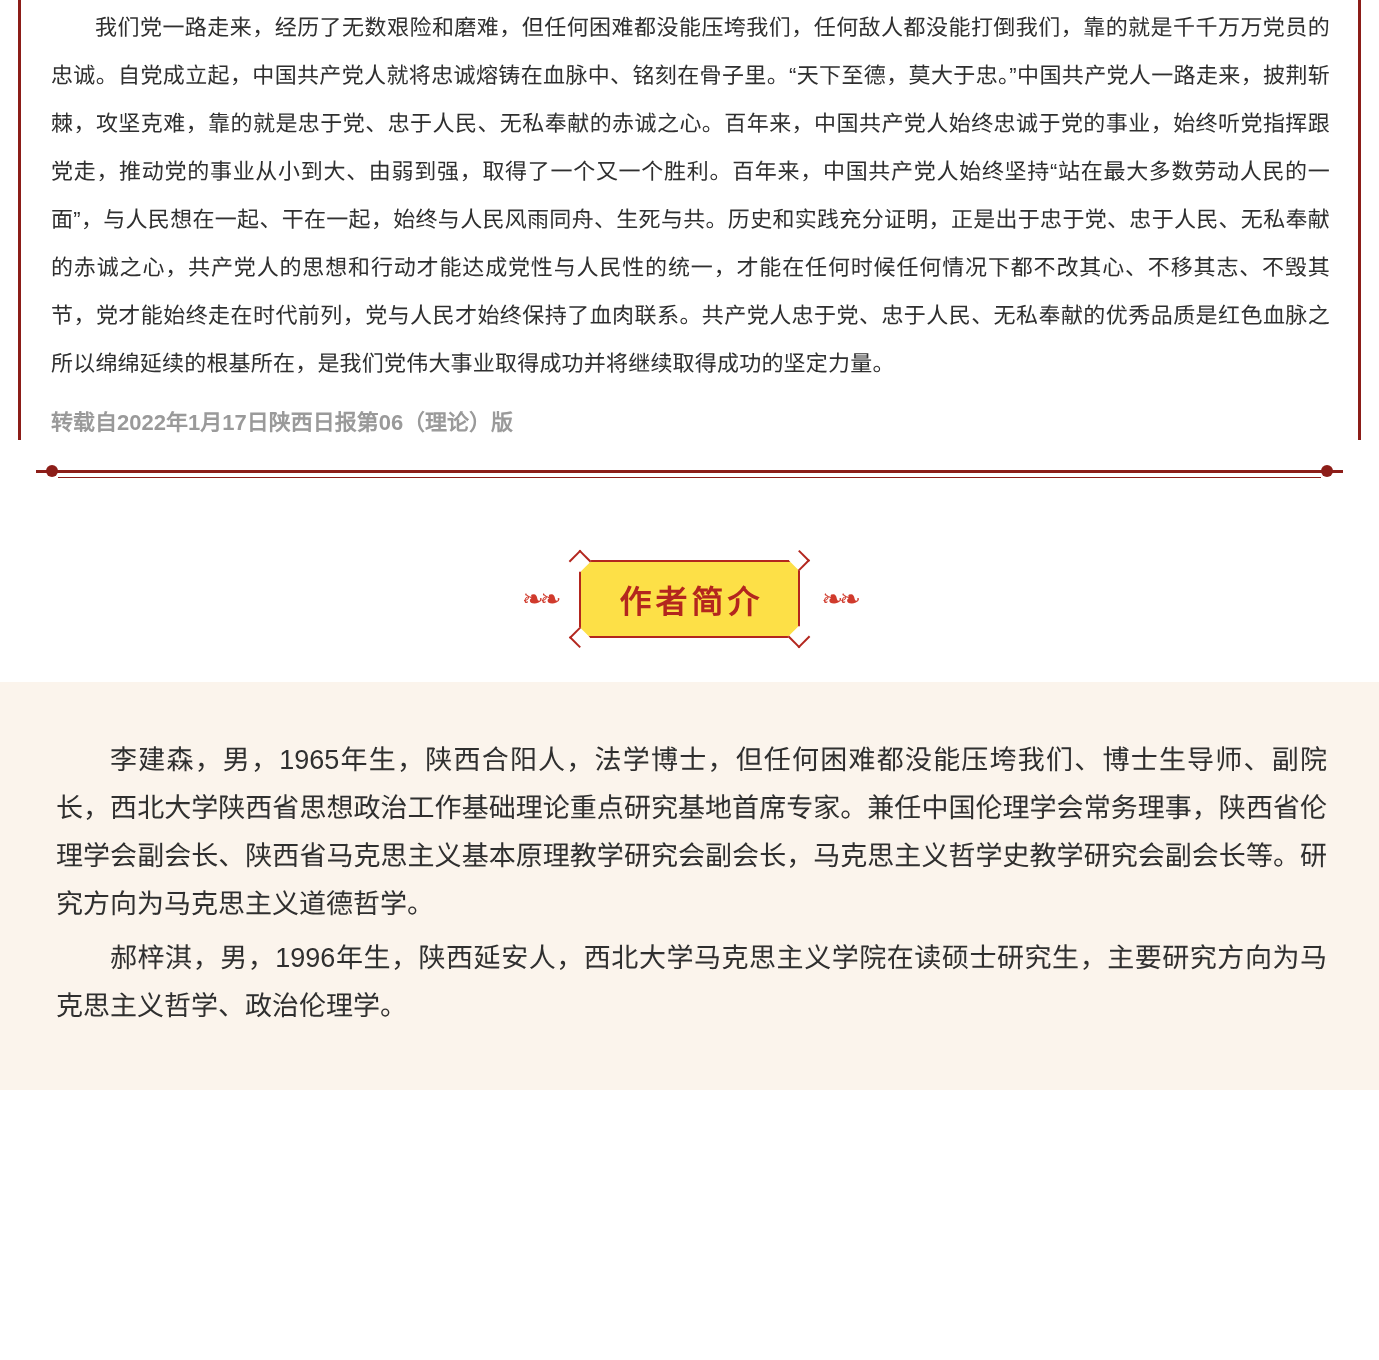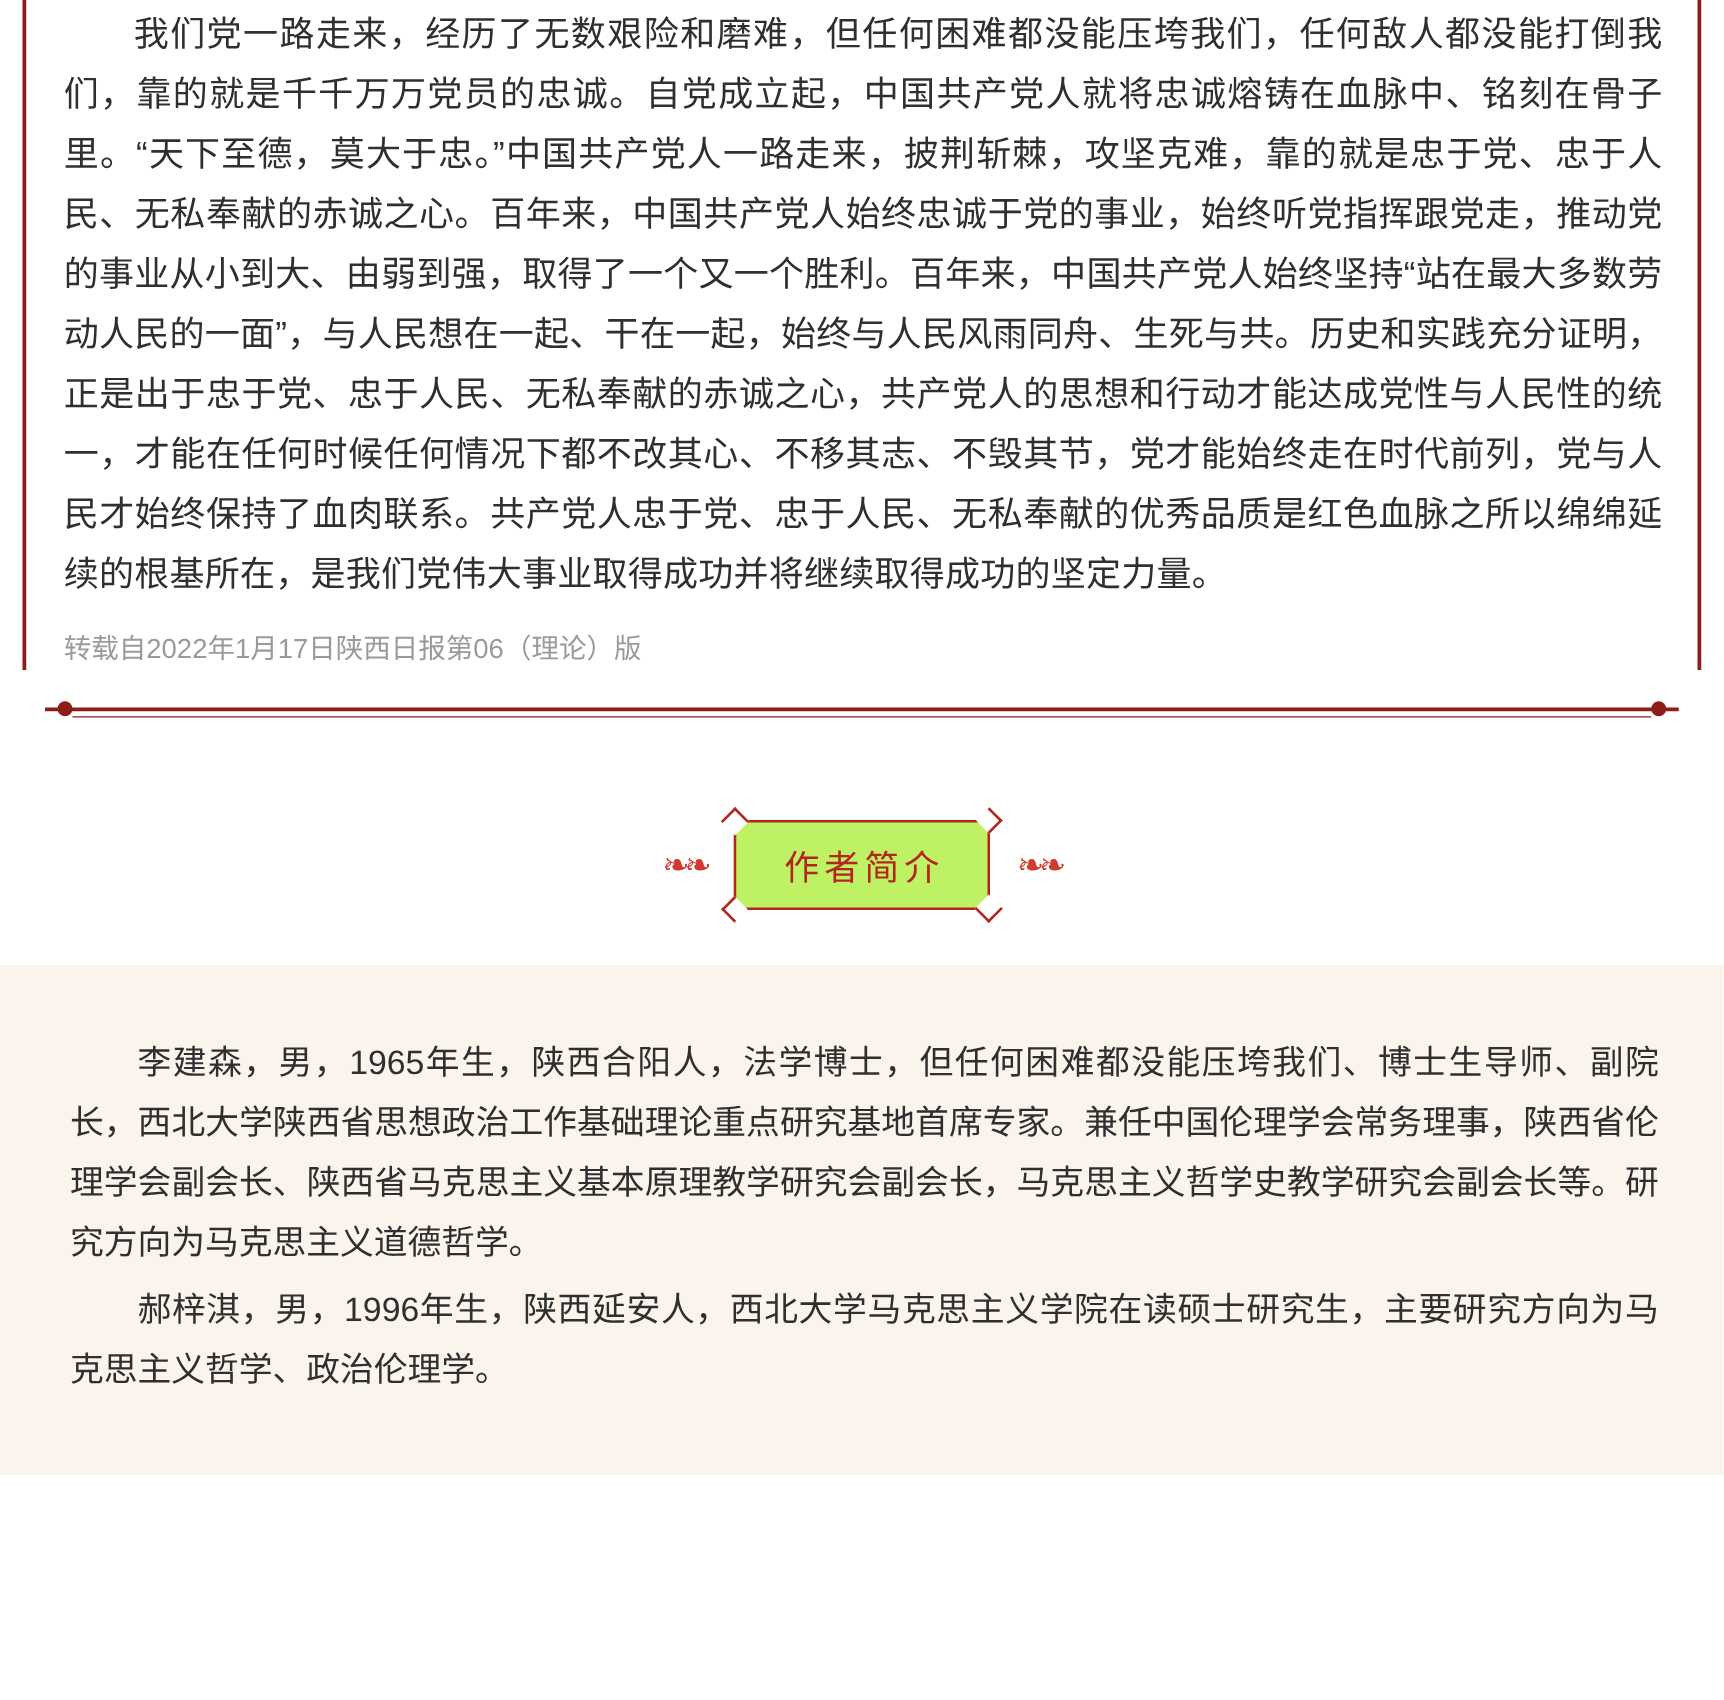--- a/index.html
+++ b/index.html
@@ -30,41 +30,42 @@
     box-sizing: border-box;
   }
   
   .frame-top-rule {
     height: 4px;
     background: transparent;
     position: relative;
   }
 
   .body-text {
-    font-size: 28px;
+    font-size: 22px;
     line-height: 48px;
     color: #2f2f2f;
     text-align: justify;
     text-justify: inter-ideograph;
     letter-spacing: 0.2px;
     margin: 0;
   }
   .body-text p {
     margin: 0 0 0 0;
     text-indent: 2em;
   }
   .body-text p + p {
     margin-top: 4px;
   }
 
   .source-line {
     margin-top: 18px;
     font-size: 22px;
     color: #9a9a9a;
     line-height: 34px;
+    font-weight: bold;
   }
 
   
   .divider-wrap {
     position: relative;
     height: 40px;
     margin: 20px 0 0 0;
   }
   .divider-rule {
     position: absolute;
@@ -102,25 +103,25 @@
     color: #d03a2c;
     font-size: 26px;
     line-height: 1;
     letter-spacing: -4px;
     user-select: none;
   }
   .badge {
     position: relative;
     border: 2px solid #b3261e;
     color: #b3261e;
-    font-size: 28px;
-    font-weight: normal;
+    font-size: 32px;
+    font-weight: bold;
     letter-spacing: 4px;
     padding: 14px 34px 14px 38px;
-    background: #bef264;
+    background: #fde047;
   }
   .badge::before,
   .badge::after {
     content: "";
     position: absolute;
     width: 14px;
     height: 14px;
     background: #fff;
     border: 2px solid #b3261e;
     transform: rotate(45deg);

